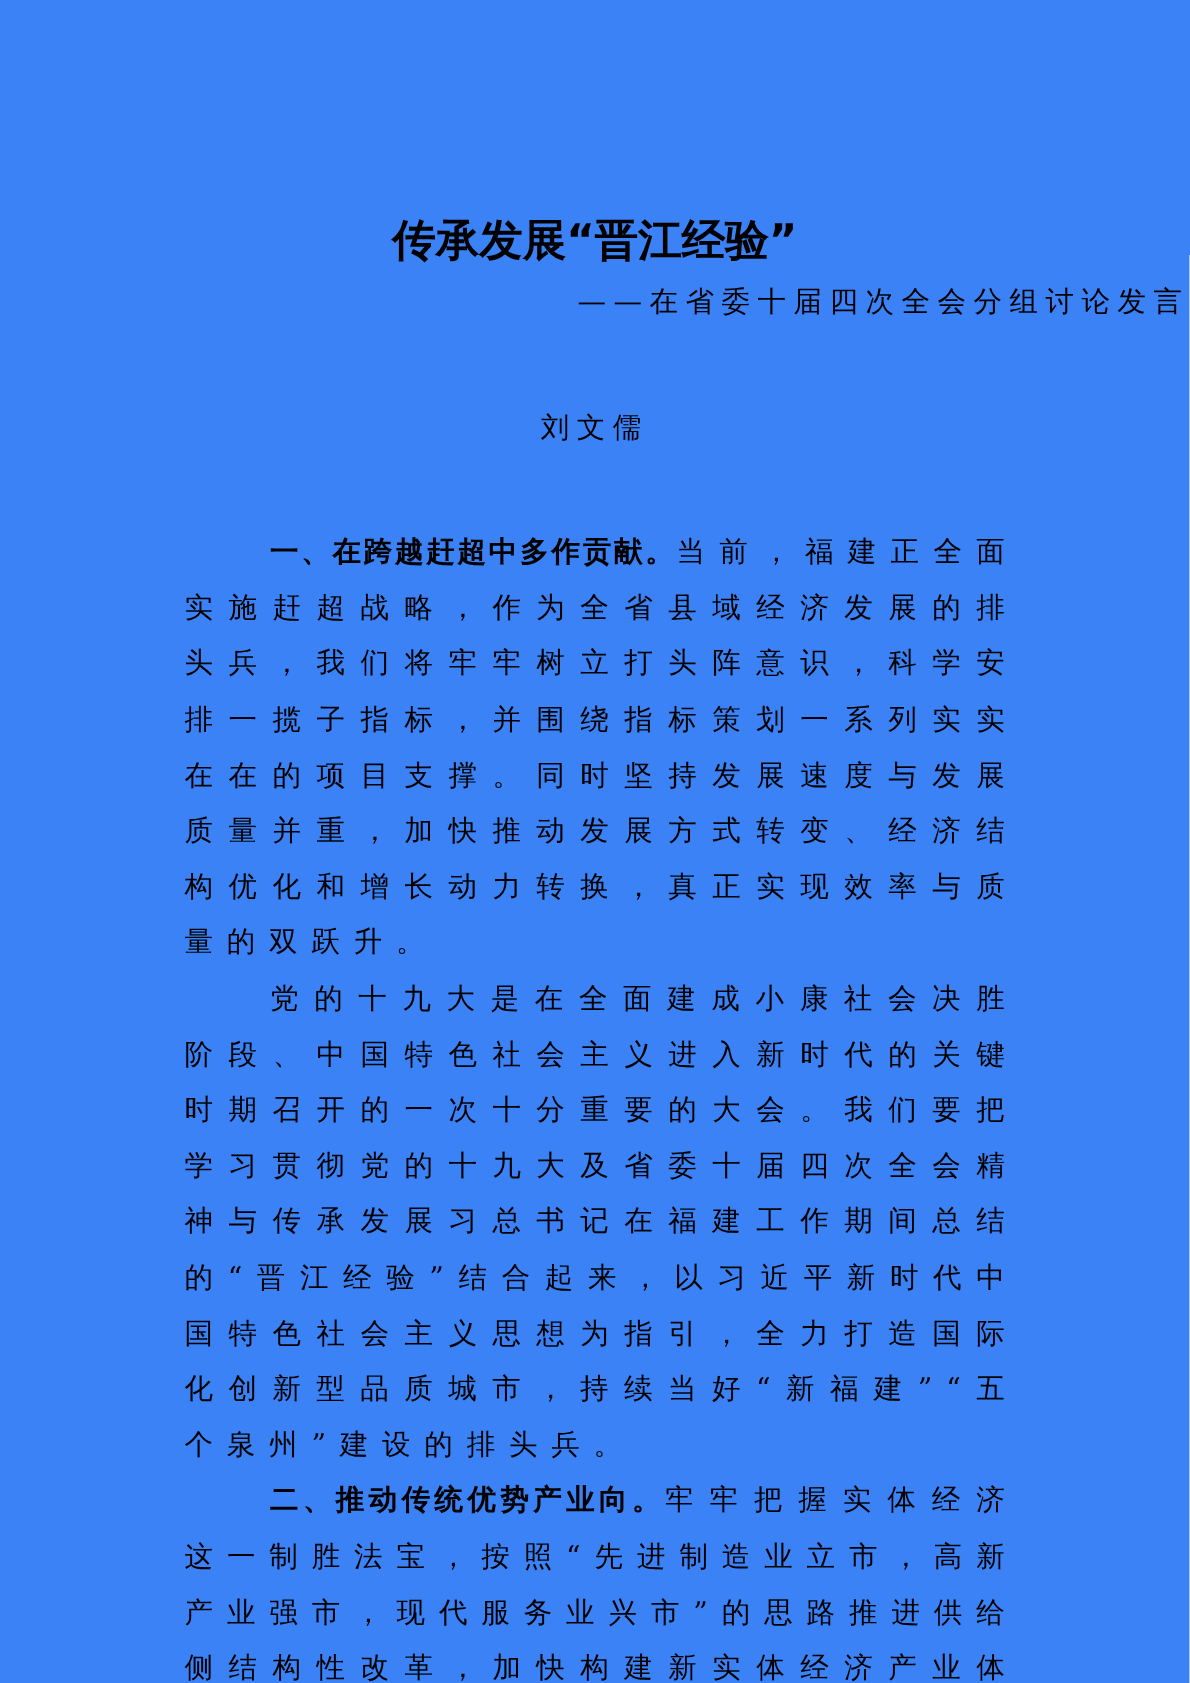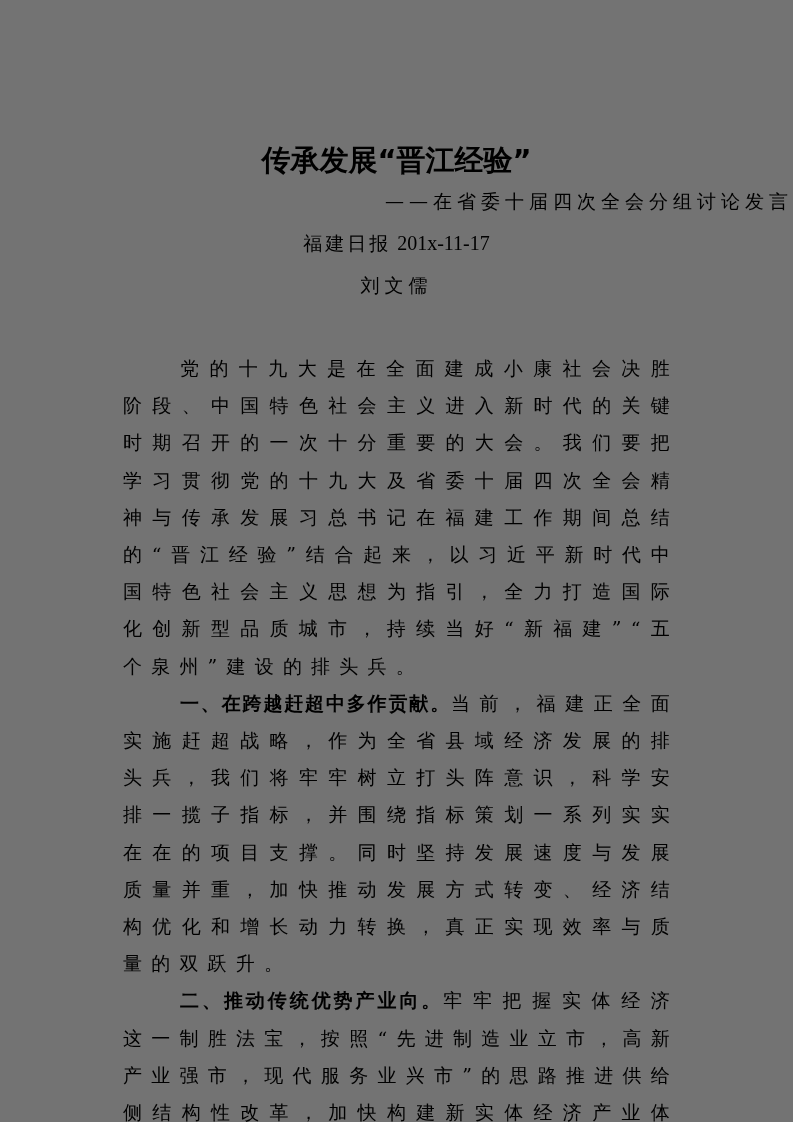--- a/index.html
+++ b/index.html
@@ -13,21 +13,21 @@
       position: relative;
       overflow: hidden;
       color: #000000;
       font-family: "DejaVu Serif", "Liberation Serif", serif;
     }
     .page {
       position: absolute;
       left: 0; top: 0;
       width: 793px;
       height: 1122px;
-      background: #737373;
+      background: #3b82f6;
     }
     .title {
       position: absolute;
       left: 0; width: 793px;
       top: 140px;
       text-align: center;
       font-family: "DejaVu Sans", "Liberation Sans", sans-serif;
       font-weight: bold;
       font-size: 29px;
       line-height: 40px;
@@ -89,31 +89,28 @@
   </style>
 </head>
 <body>
 
 <div class="page">
 
   <div class="title">传承发展“晋江经验”</div>
 
   <div class="subtitle">——在省委十届四次全会分组讨论发言</div>
 
-  <div class="source">
-    <span>福建日报</span><span class="date">201x-11-17</span>
-  </div>
 
   <div class="author">刘文儒</div>
 
   <div class="body-text">
     <p class="para">
-      <span class="heading"></span><span>党的十九大是在全面建成小康社会决胜阶段、中国特色社会主义进入新时代的关键时期召开的一次十分重要的大会。我们要把学习贯彻党的十九大及省委十届四次全会精神与传承发展习总书记在福建工作期间总结的“晋江经验”结合起来，以习近平新时代中国特色社会主义思想为指引，全力打造国际化创新型品质城市，持续当好“新福建”“五个泉州”建设的排头兵。</span>
+      <span class="heading">一、在跨越赶超中多作贡献。</span><span>当前，福建正全面实施赶超战略，作为全省县域经济发展的排头兵，我们将牢牢树立打头阵意识，科学安排一揽子指标，并围绕指标策划一系列实实在在的项目支撑。同时坚持发展速度与发展质量并重，加快推动发展方式转变、经济结构优化和增长动力转换，真正实现效率与质量的双跃升。</span>
     </p>
     <p class="para">
-      <span class="heading">一、在跨越赶超中多作贡献。</span><span>当前，福建正全面实施赶超战略，作为全省县域经济发展的排头兵，我们将牢牢树立打头阵意识，科学安排一揽子指标，并围绕指标策划一系列实实在在的项目支撑。同时坚持发展速度与发展质量并重，加快推动发展方式转变、经济结构优化和增长动力转换，真正实现效率与质量的双跃升。</span>
+      <span class="heading"></span><span>党的十九大是在全面建成小康社会决胜阶段、中国特色社会主义进入新时代的关键时期召开的一次十分重要的大会。我们要把学习贯彻党的十九大及省委十届四次全会精神与传承发展习总书记在福建工作期间总结的“晋江经验”结合起来，以习近平新时代中国特色社会主义思想为指引，全力打造国际化创新型品质城市，持续当好“新福建”“五个泉州”建设的排头兵。</span>
     </p>
     <p class="para">
       <span class="heading">二、推动传统优势产业向。</span><span>牢牢把握实体经济这一制胜法宝，按照“先进制造业立市，高新产业强市，现代服务业兴市”的思路推进供给侧结构性改革，加快构建新实体经济产业体系。先进制造业方面，大力推动“互联网+”、大数据、人工智能等与实体经济深度融合，推动传统优势产业向</span>
     </p>
   </div>
 
 </div>
 
 </body></html>

